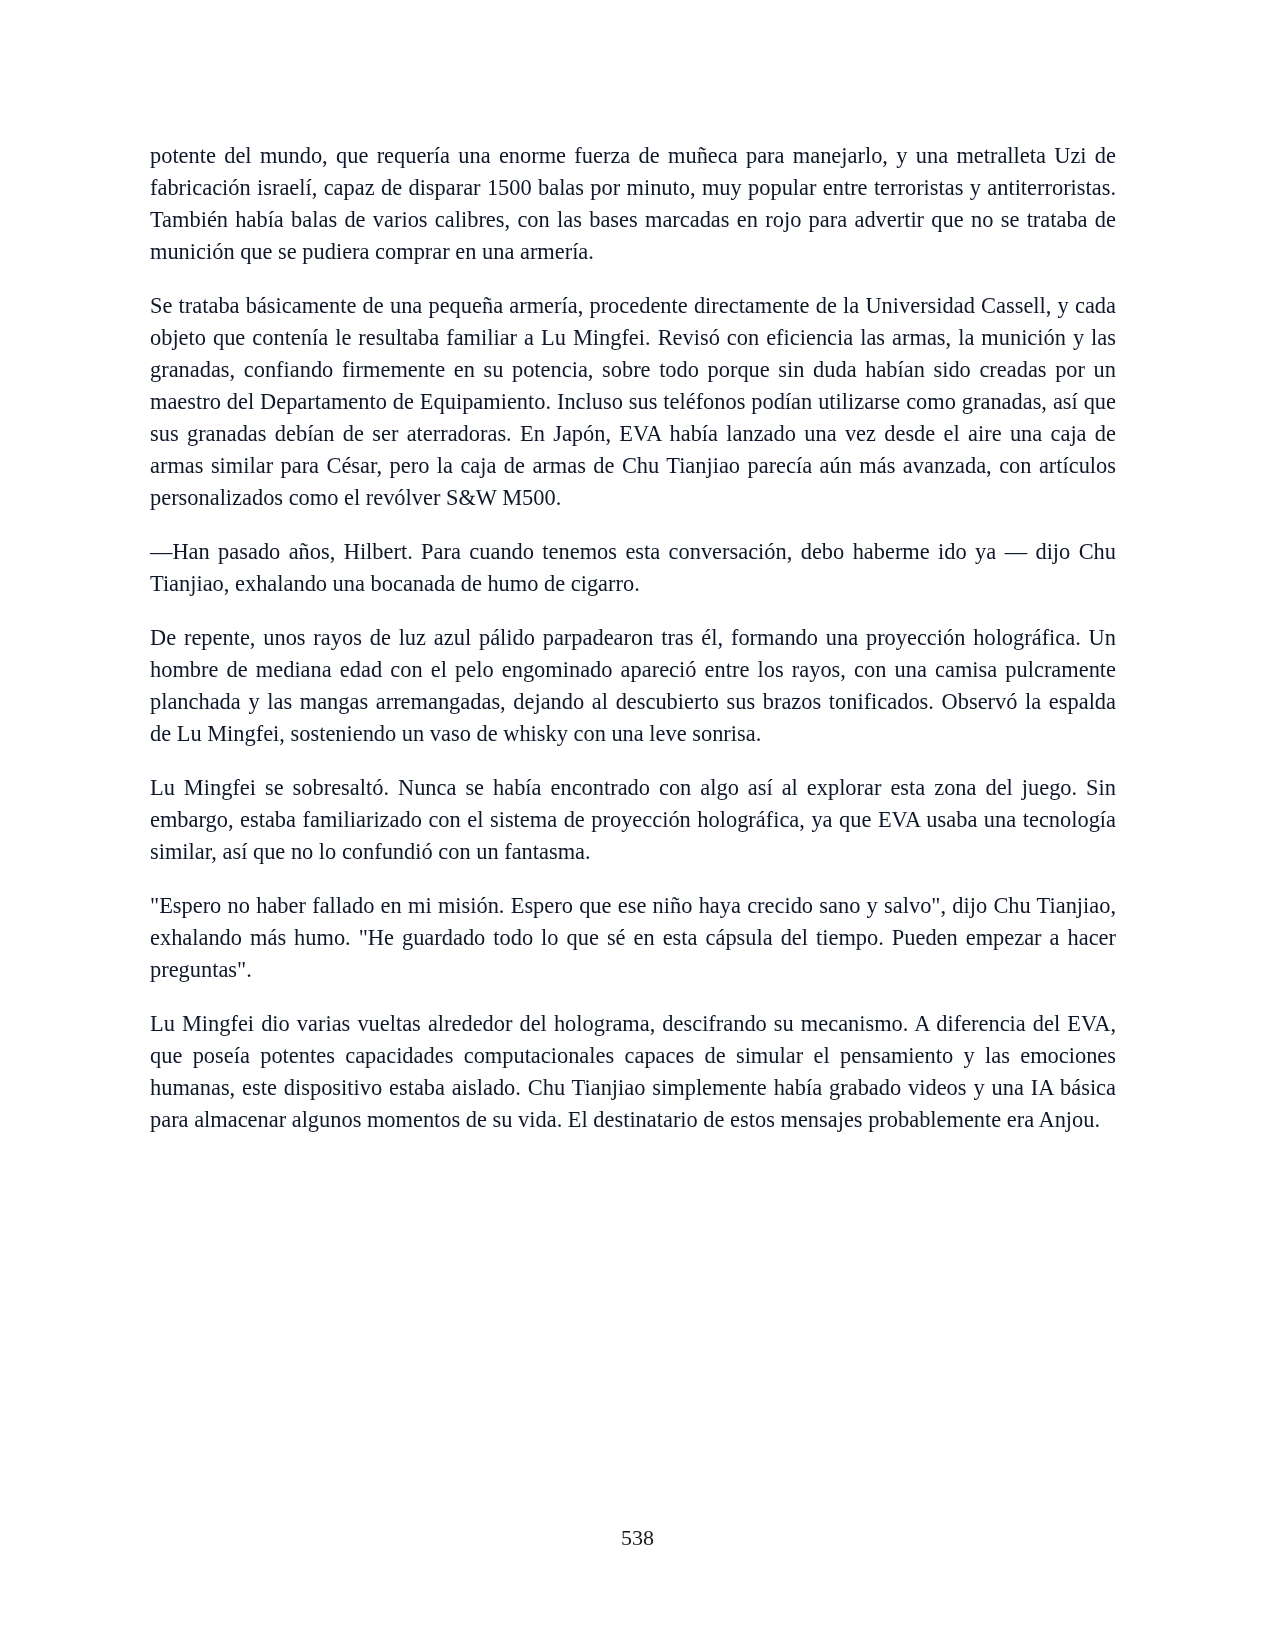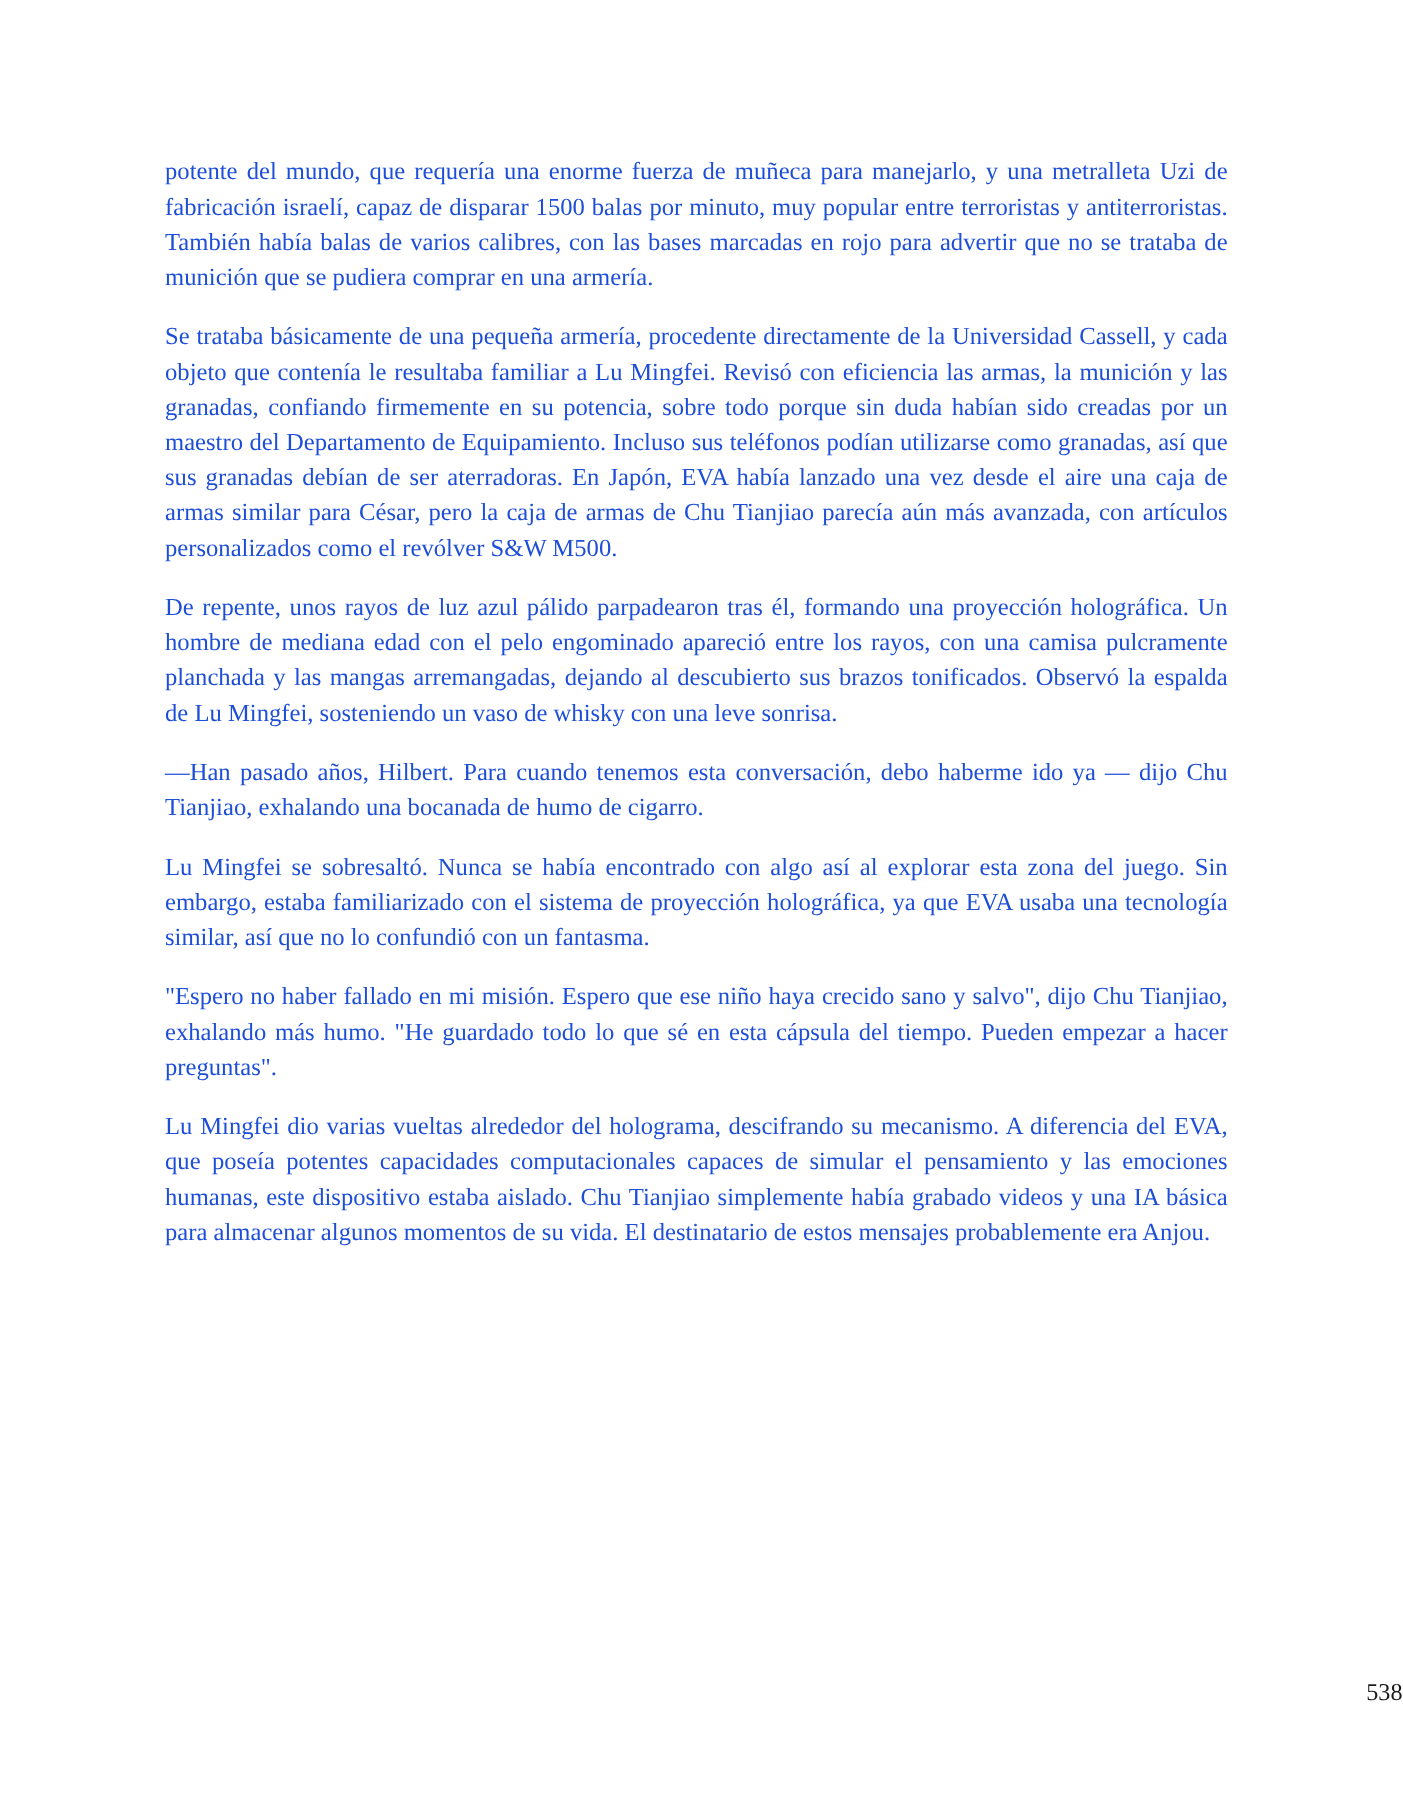--- a/index.html
+++ b/index.html
@@ -2,37 +2,37 @@
 <html><head>
 <meta charset="utf-8">
 <style>
   html, body { margin: 0; padding: 0; background: #ffffff; }
   body { width: 1275px; height: 1650px; position: relative; overflow: hidden; }
   .page { position: absolute; left: 150px; top: 140px; width: 966px; }
   .para {
     font-family: "Liberation Serif", serif;
     font-size: 22.4px;
     line-height: 32px;
-    color: #1d4ed8;
+    color: #0f172a;
     text-align: justify;
     margin: 0 0 22px 0;
   }
   .page-number {
     position: absolute; left: 0; width: 1275px; top: 1525px;
-    text-align: right;
+    text-align: center;
     font-family: "Liberation Serif", serif;
     font-size: 22px; color: #1a1a1a;
   }
 </style>
 </head>
 <body>
 
 <div class="page">
   <p class="para">potente del mundo, que requería una enorme fuerza de muñeca para manejarlo, y una metralleta Uzi de fabricación israelí, capaz de disparar 1500 balas por minuto, muy popular entre terroristas y antiterroristas. También había balas de varios calibres, con las bases marcadas en rojo para advertir que no se trataba de munición que se pudiera comprar en una armería.</p>
   <p class="para">Se trataba básicamente de una pequeña armería, procedente directamente de la Universidad Cassell, y cada objeto que contenía le resultaba familiar a Lu Mingfei. Revisó con eficiencia las armas, la munición y las granadas, confiando firmemente en su potencia, sobre todo porque sin duda habían sido creadas por un maestro del Departamento de Equipamiento. Incluso sus teléfonos podían utilizarse como granadas, así que sus granadas debían de ser aterradoras. En Japón, EVA había lanzado una vez desde el aire una caja de armas similar para César, pero la caja de armas de Chu Tianjiao parecía aún más avanzada, con artículos personalizados como el revólver S&amp;W M500.</p>
+  <p class="para">—Han pasado años, Hilbert. Para cuando tenemos esta conversación, debo haberme ido ya — dijo Chu Tianjiao, exhalando una bocanada de humo de cigarro.</p>
   <p class="para">De repente, unos rayos de luz azul pálido parpadearon tras él, formando una proyección holográfica. Un hombre de mediana edad con el pelo engominado apareció entre los rayos, con una camisa pulcramente planchada y las mangas arremangadas, dejando al descubierto sus brazos tonificados. Observó la espalda de Lu Mingfei, sosteniendo un vaso de whisky con una leve sonrisa.</p>
-  <p class="para">—Han pasado años, Hilbert. Para cuando tenemos esta conversación, debo haberme ido ya — dijo Chu Tianjiao, exhalando una bocanada de humo de cigarro.</p>
   <p class="para">Lu Mingfei se sobresaltó. Nunca se había encontrado con algo así al explorar esta zona del juego. Sin embargo, estaba familiarizado con el sistema de proyección holográfica, ya que EVA usaba una tecnología similar, así que no lo confundió con un fantasma.</p>
   <p class="para">"Espero no haber fallado en mi misión. Espero que ese niño haya crecido sano y salvo", dijo Chu Tianjiao, exhalando más humo. "He guardado todo lo que sé en esta cápsula del tiempo. Pueden empezar a hacer preguntas".</p>
   <p class="para">Lu Mingfei dio varias vueltas alrededor del holograma, descifrando su mecanismo. A diferencia del EVA, que poseía potentes capacidades computacionales capaces de simular el pensamiento y las emociones humanas, este dispositivo estaba aislado. Chu Tianjiao simplemente había grabado videos y una IA básica para almacenar algunos momentos de su vida. El destinatario de estos mensajes probablemente era Anjou.</p>
 </div>
 
 <div class="page-number">538</div>
 
 </body></html>

